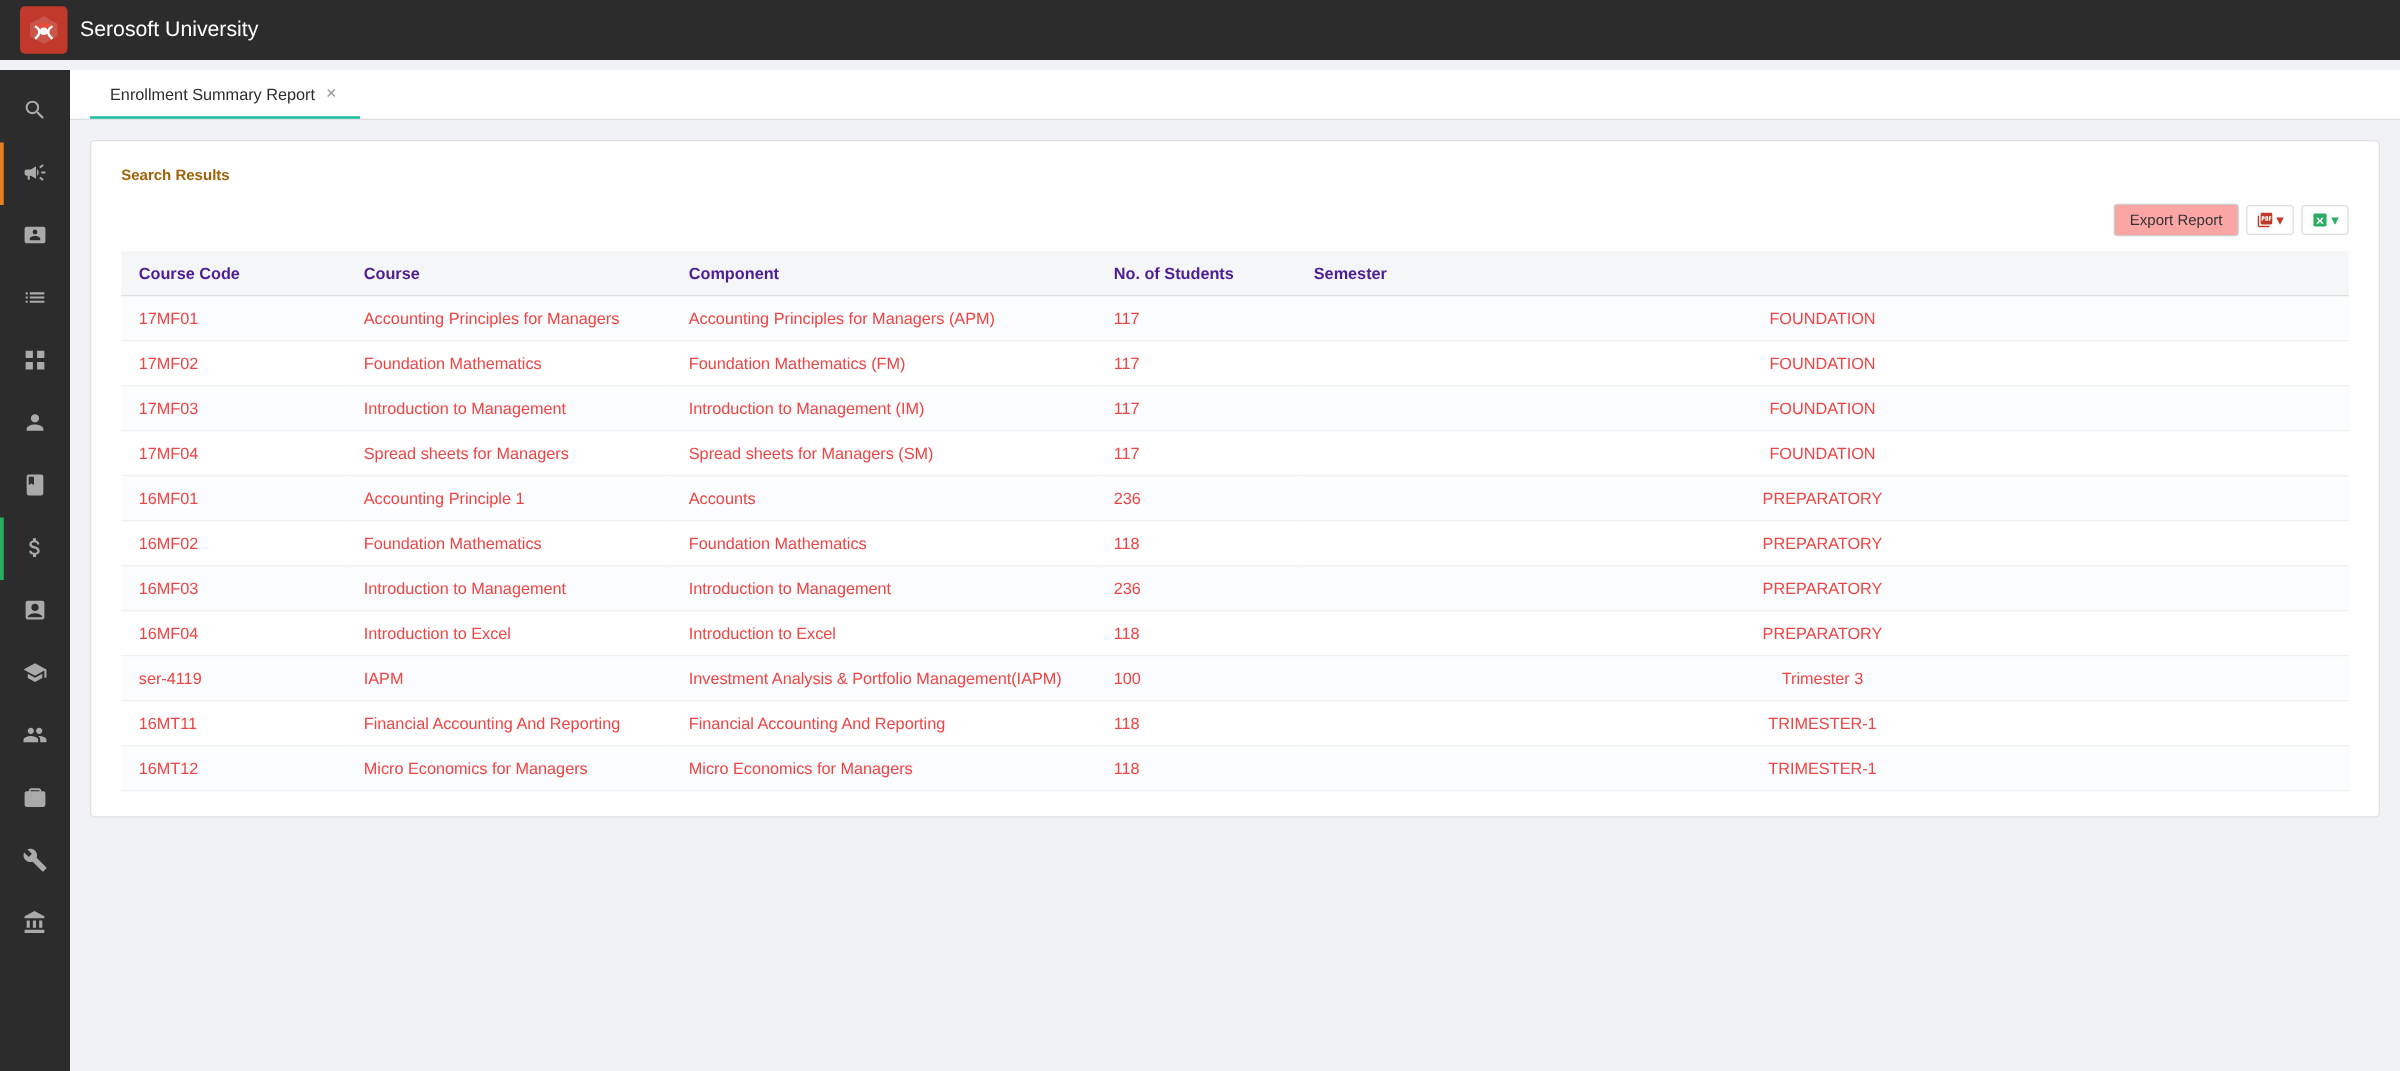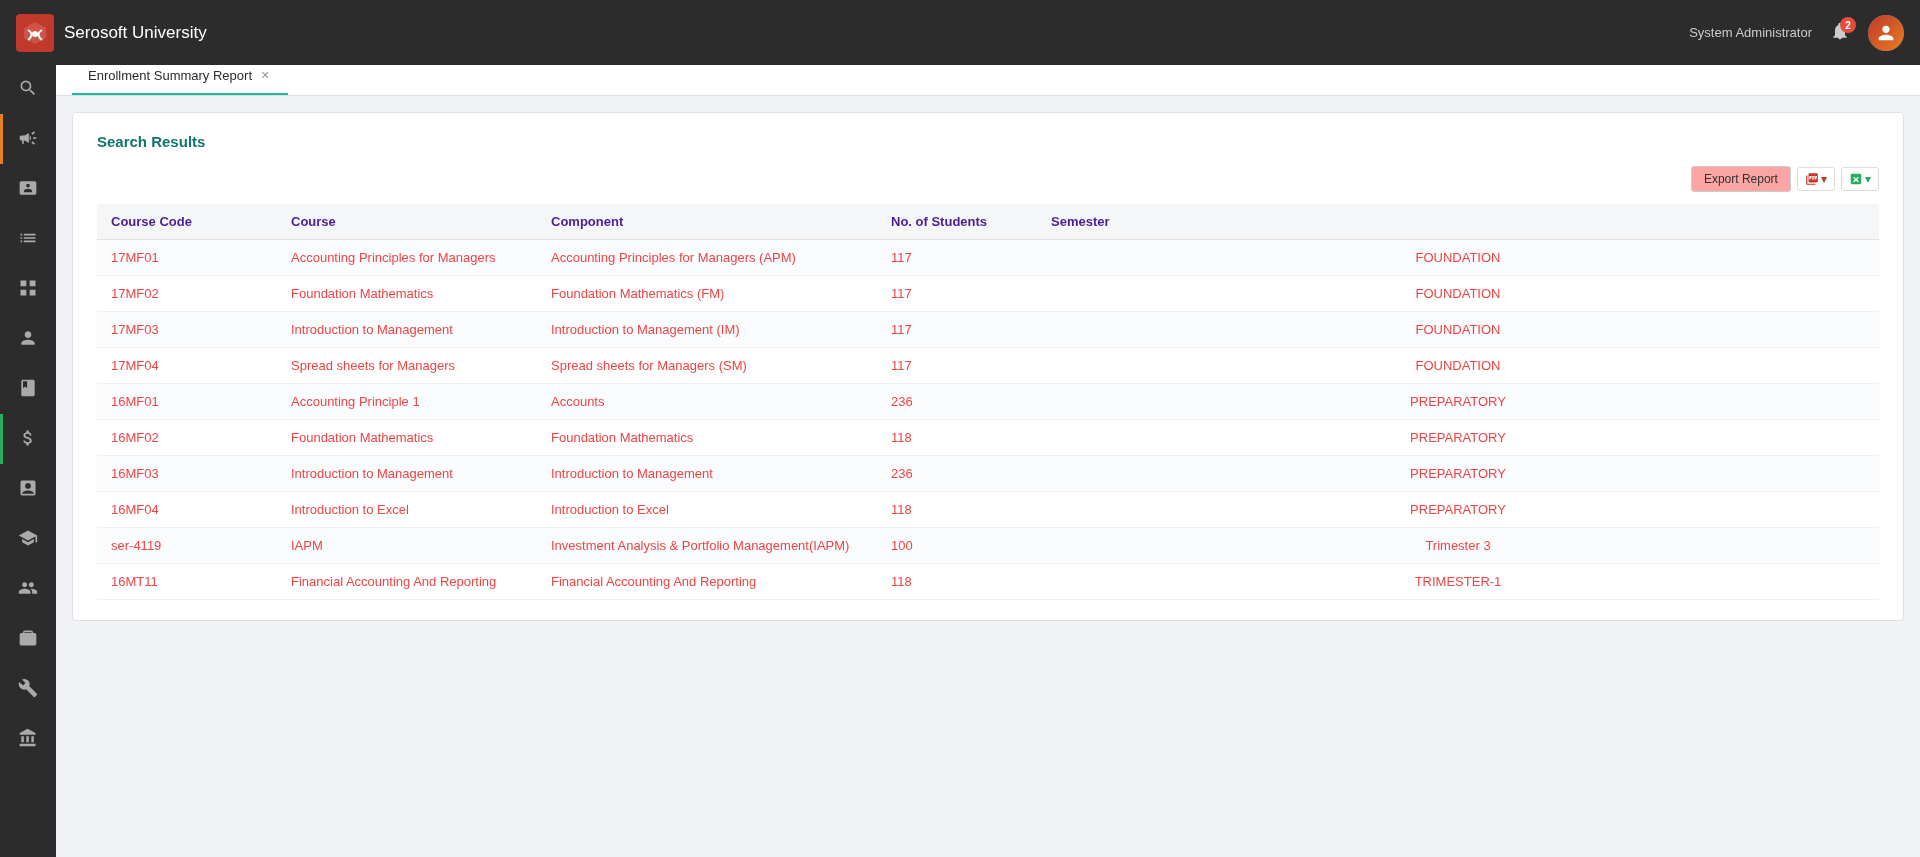--- a/index.html
+++ b/index.html
@@ -3,21 +3,21 @@
   <meta charset="utf-8">
   <style>
     * { box-sizing: border-box; margin: 0; padding: 0; }
     body { font-family: 'Segoe UI', Arial, sans-serif; background: #f0f2f5; font-size: 13px; color: #333; }
 
     
     .top-nav {
       display: flex;
       align-items: center;
       background: #2c2c2c;
-      height: 65px;
+      height: 48px;
       padding: 0 16px;
       position: fixed;
       top: 0; left: 0; right: 0;
       z-index: 100;
     }
     .logo-area {
       display: flex;
       align-items: center;
       gap: 10px;
       min-width: 200px;
@@ -151,23 +151,23 @@
     }
 
     
     .card {
       background: #fff;
       border-radius: 4px;
       border: 1px solid #e0e0e0;
       padding: 20px 24px;
     }
     .card-title {
-      font-size: 15px;
+      font-size: 12px;
       font-weight: 600;
-      color: #0f766e;
+      color: #a16207;
       margin-bottom: 16px;
     }
 
     
     .toolbar-row {
       display: flex;
       justify-content: flex-end;
       align-items: center;
       gap: 6px;
       margin-bottom: 12px;
@@ -233,36 +233,20 @@
     <div class="logo-icon">
       <svg width="26" height="26" viewBox="0 0 26 26" fill="none">
         <path d="M13 2 L24 8 L24 18 L13 24 L2 18 L2 8 Z" fill="#fff" opacity="0.15"></path>
         <path d="M6 10 Q13 4 20 10 Q13 14 6 10Z" fill="#e74c3c"></path>
         <path d="M6 10 Q13 14 6 20" stroke="#fff" stroke-width="2" fill="none"></path>
         <path d="M20 10 Q13 14 20 20" stroke="#fff" stroke-width="2" fill="none"></path>
         <circle cx="13" cy="14" r="3" fill="#fff"></circle>
       </svg>
     </div>
     <span class="logo-text">Serosoft University</span>
-  </div>
-  <div class="nav-right">
-    <span class="admin-name">System Administrator</span>
-    <div class="notif-bell">
-      <svg width="20" height="20" viewBox="0 0 24 24">
-        <path d="M12 2C10.9 2 10 2.9 10 4C10 4.3 10.1 4.6 10.2 4.9C7.7 5.8 6 8.2 6 11V17L4 19V20H20V19L18 17V11C18 8.2 16.3 5.8 13.8 4.9C13.9 4.6 14 4.3 14 4C14 2.9 13.1 2 12 2ZM12 22C13.1 22 14 21.1 14 20H10C10 21.1 10.9 22 12 22Z" fill="#ccc"></path>
-      </svg>
-      <span class="notif-badge">2</span>
-    </div>
-    <div class="avatar">
-      <div class="avatar-inner" style="background: linear-gradient(135deg, #c0392b, #e67e22); display:flex;align-items:center;justify-content:center;">
-        <svg width="22" height="22" viewBox="0 0 24 24" fill="#fff">
-          <path d="M12 12C14.21 12 16 10.21 16 8C16 5.79 14.21 4 12 4C9.79 4 8 5.79 8 8C8 10.21 9.79 12 12 12ZM12 14C9.33 14 4 15.34 4 18V20H20V18C20 15.34 14.67 14 12 14Z"></path>
-        </svg>
-      </div>
-    </div>
   </div>
 </nav>
 
 <aside class="sidebar">
   <div class="sidebar-item">
     <span>
       <svg width="20" height="20" viewBox="0 0 24 24" fill="#aaa">
           <path d="M15.5 14h-.79l-.28-.27A6.471 6.471 0 0016 9.5 6.5 6.5 0 109.5 16c1.61 0 3.09-.59 4.23-1.57l.27.28v.79l5 4.99L20.49 19l-4.99-5zm-6 0C7.01 14 5 11.99 5 9.5S7.01 5 9.5 5 14 7.01 14 9.5 11.99 14 9.5 14z"></path>
         </svg>
     </span>
@@ -465,17 +449,24 @@
               <td class="col-students">100</td>
               <td class="col-semester">Trimester 3</td>
             </tr>
             <tr>
               <td class="col-code">16MT11</td>
               <td class="col-course">Financial Accounting And Reporting</td>
               <td class="col-component">Financial Accounting And Reporting</td>
               <td class="col-students">118</td>
               <td class="col-semester">TRIMESTER-1</td>
             </tr>
+            <tr>
+              <td class="col-code">16MT12</td>
+              <td class="col-course">Micro Economics for Managers</td>
+              <td class="col-component">Micro Economics for Managers</td>
+              <td class="col-students">118</td>
+              <td class="col-semester">TRIMESTER-1</td>
+            </tr>
           </tbody>
       </table>
     </div>
   </div>
 </div>
 
 </body></html>

